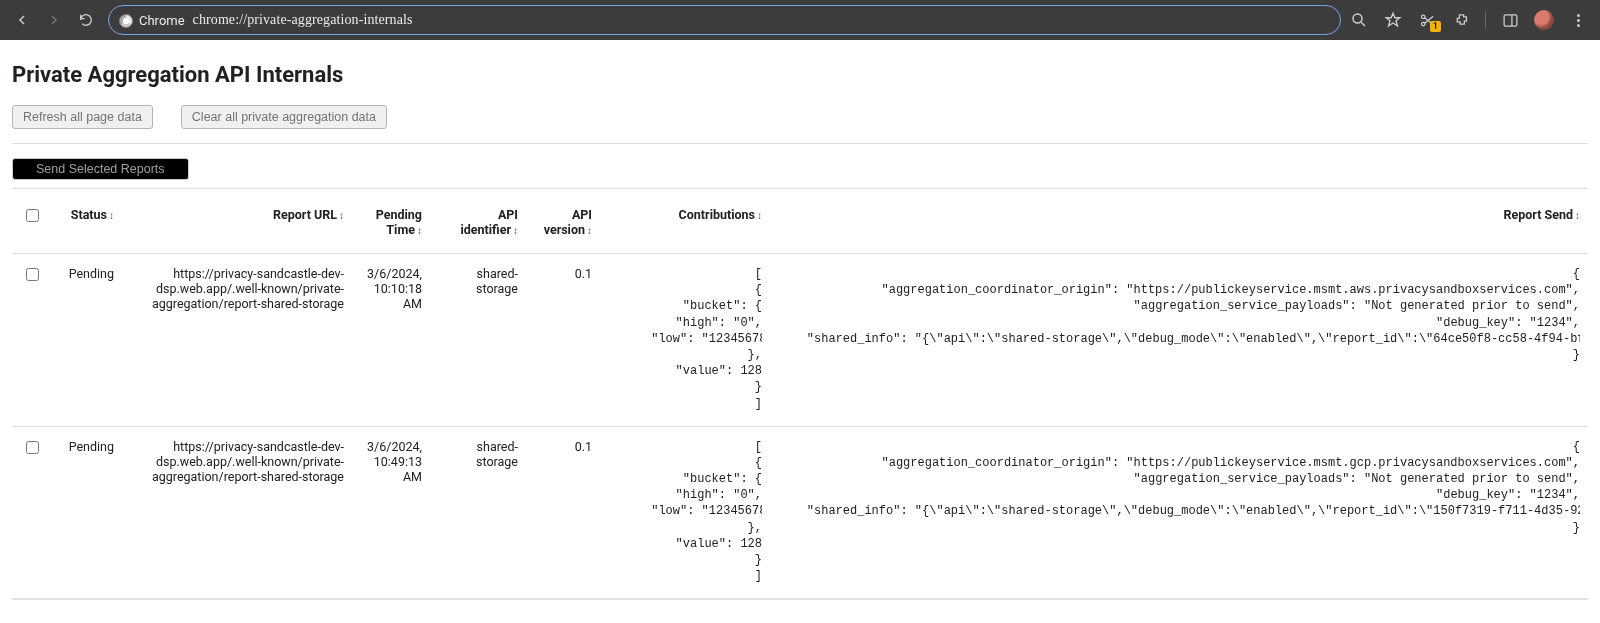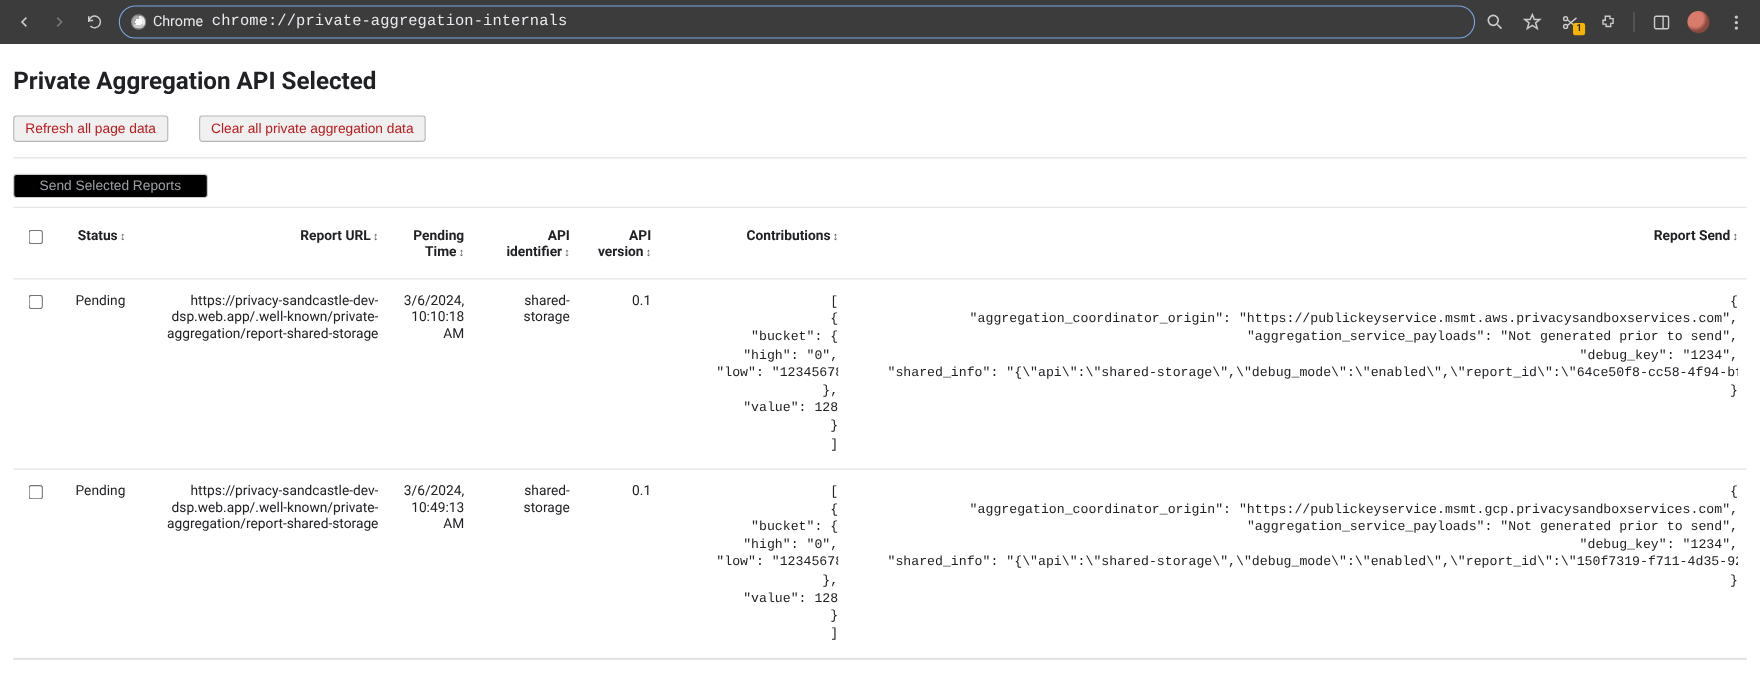--- a/index.html
+++ b/index.html
@@ -50,34 +50,34 @@
       border-radius: 16px;
       display: flex;
       align-items: center;
       padding: 0 10px;
       gap: 8px;
       color: #e8eaed;
       font-size: 14px;
     }
     .omnibox .chrome-icon-wrap {
       display: flex;
-      align-items: flex-start;
+      align-items: flex-end;
       gap: 6px;
       color: #e8eaed;
       font-size: 13px;
     }
     .omnibox .chrome-icon {
       width: 14px;
       height: 14px;
       border-radius: 50%;
       background: radial-gradient(circle at 50% 50%, #fff 0 35%, transparent 36%),
                   conic-gradient(#e8eaed 0 120deg, #ccc 120deg 240deg, #aaa 240deg 360deg);
       border: 1px solid #888;
     }
-    .omnibox .url { color: #e8eaed; font-family: Liberation Mono, monospace; letter-spacing: 0.1px; }
+    .omnibox .url { color: #e8eaed; font-family: Liberation Serif, serif; letter-spacing: 0.1px; }
     .toolbar-right {
       display: flex;
       align-items: center;
       gap: 14px;
       padding-right: 4px;
     }
     .toolbar-icon {
       width: 20px;
       height: 20px;
       display: flex;
@@ -133,21 +133,21 @@
       display: flex;
       gap: 28px;
       margin-bottom: 14px;
     }
     .chrome-btn {
       background: #f0f0f0;
       border: 1px solid #b5b5b5;
       border-radius: 3px;
       padding: 4px 10px;
       font-size: 12.5px;
-      color: #b91c1c;
+      color: #737373;
       cursor: pointer;
     }
     hr.sep {
       border: none;
       border-top: 1px solid #ddd;
       margin: 0 0 14px 0;
     }
     h2 {
       font-size: 16px;
       font-weight: 700;
@@ -285,21 +285,21 @@
       <div class="dots-menu">
           <span></span>
           <span></span>
           <span></span>
         </div>
     </div>
   </div>
 </div>
 
 <div class="content">
-  <h1>Private Aggregation API Selected</h1>
+  <h1>Private Aggregation API Internals</h1>
 
   <div class="btn-row">
     <button class="chrome-btn">Refresh all page data</button>
     <button class="chrome-btn">Clear all private aggregation data</button>
   </div>
 
   <hr class="sep">
 
 
   <button class="send-btn" disabled="">Send Selected Reports</button>

